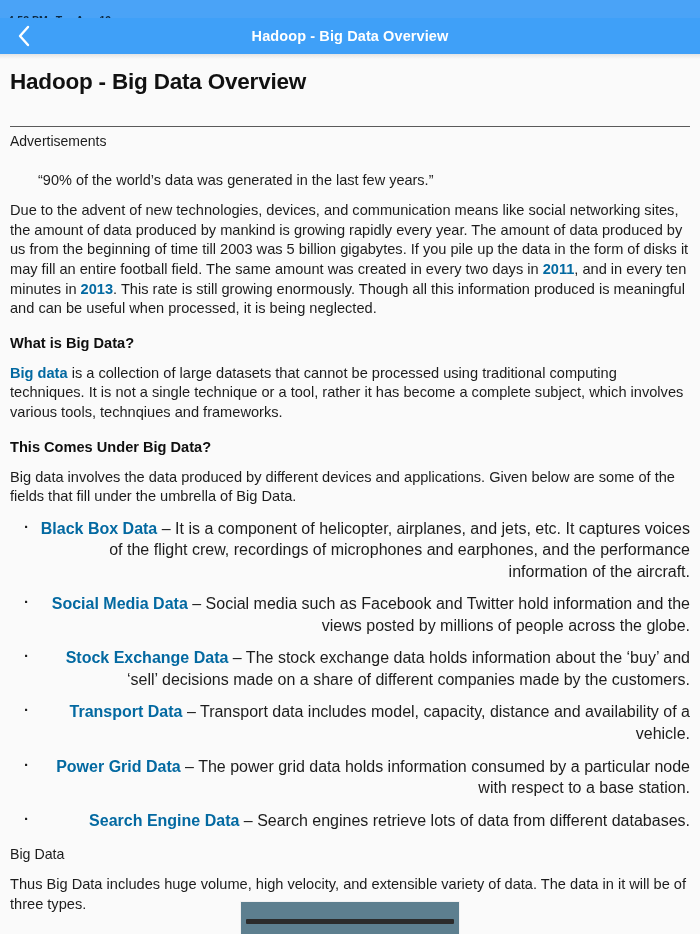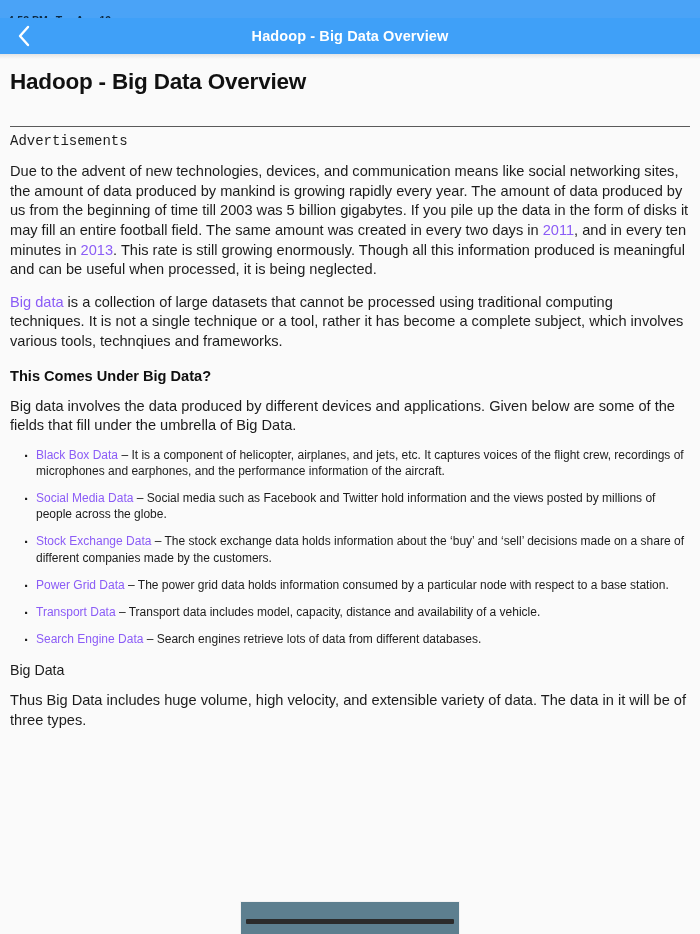--- a/index.html
+++ b/index.html
@@ -64,49 +64,49 @@
     position:absolute; top:54px; left:0; right:0; bottom:0;
     padding:0 10px;
     overflow:hidden;
     color:#161616;
   }
   h1.page-title {
     font-size:22.5px; font-weight:bold; color:#111;
     margin-top:15px; margin-bottom:9px; letter-spacing:-.2px;
   }
   .rule { border:none; border-top:1px solid #5a5a5a; margin:31px 0 0 0; }
-  .ads-label { font-size:14px; color:#1c1c1c; margin-top:6px;font-family:Liberation Mono, monospace; }
+  .ads-label { font-size:14px; color:#1c1c1c; margin-top:6px; }
 
   .links { margin-top:19px; line-height:1.24; }
   .links a {
     display:inline-block;
     color:#3e8ee0; font-size:14.5px; text-decoration:underline;
     text-underline-offset:1.5px;
   }
 
   .quote {
     font-size:14.5px; color:#1c1c1c;
     margin-top:23px; margin-left:28px;
   }
   p.body {
     font-size:14.6px; line-height:1.345; color:#1c1c1c;
     margin-top:13px;
   }
-  p.body b, li b { font-weight:normal; color:#8b5cf6; }
+  p.body b, li b { font-weight:bold; color:#0369a1; }
   h2.section {
     font-size:14.6px; font-weight:bold; color:#0f0f0f;
     margin-top:16px;
   }
   .caption { font-size:14.2px; color:#1c1c1c; margin-top:15px; }
 
   ul.blist { list-style:none; margin-top:11px; }
   ul.blist li {
     position:relative;
-    font-size:12px; line-height:1.345; color:#1c1c1c;
-    padding-left:26px; margin-top:11px;
+    font-size:16px; line-height:1.345; color:#1c1c1c;
+    padding-left:26px; margin-top:11px;text-align:right;
   }
   ul.blist li:first-child { margin-top:0; }
   ul.blist li::before {
     content:"\00B7";
     position:absolute; left:14px; top:-1px;
     font-size:15px; font-weight:bold; color:#1c1c1c;
   }
 
   
   .bottom-overlay {
@@ -159,34 +159,36 @@
 
   <div class="content">
 
     <h1 class="page-title">Hadoop - Big Data Overview</h1>
 
     <hr class="rule">
 
     <div class="ads-label">Advertisements</div>
 
 
+    <div class="quote">“90% of the world’s data was generated in the last few years.”</div>
 
     <p class="body"><span>Due to the advent of new technologies, devices, and communication means like social networking sites, the amount of data produced by mankind is growing rapidly every year. The amount of data produced by us from the beginning of time till 2003 was 5 billion gigabytes. If you pile up the data in the form of disks it may fill an entire football field. The same amount was created in every two days in </span><b>2011</b><span>, and in every ten minutes in </span><b>2013</b><span>. This rate is still growing enormously. Though all this information produced is meaningful and can be useful when processed, it is being neglected.</span></p>
 
+    <h2 class="section">What is Big Data?</h2>
     <p class="body"><b>Big data</b><span> is a collection of large datasets that cannot be processed using traditional computing techniques. It is not a single technique or a tool, rather it has become a complete subject, which involves various tools, technqiues and frameworks.</span></p>
 
     <h2 class="section">This Comes Under Big Data?</h2>
     <p class="body">Big data involves the data produced by different devices and applications. Given below are some of the fields that fill under the umbrella of Big Data.</p>
 
     <ul class="blist">
         <li><b>Black Box Data</b><span> – It is a component of helicopter, airplanes, and jets, etc. It captures voices of the flight crew, recordings of microphones and earphones, and the performance information of the aircraft.</span></li>
         <li><b>Social Media Data</b><span> – Social media such as Facebook and Twitter hold information and the views posted by millions of people across the globe.</span></li>
         <li><b>Stock Exchange Data</b><span> – The stock exchange data holds information about the ‘buy’ and ‘sell’ decisions made on a share of different companies made by the customers.</span></li>
+        <li><b>Transport Data</b><span> – Transport data includes model, capacity, distance and availability of a vehicle.</span></li>
         <li><b>Power Grid Data</b><span> – The power grid data holds information consumed by a particular node with respect to a base station.</span></li>
-        <li><b>Transport Data</b><span> – Transport data includes model, capacity, distance and availability of a vehicle.</span></li>
         <li><b>Search Engine Data</b><span> – Search engines retrieve lots of data from different databases.</span></li>
       </ul>
 
     <div class="caption">Big Data</div>
 
     <p class="body">Thus Big Data includes huge volume, high velocity, and extensible variety of data. The data in it will be of three types.</p>
 
   </div>
 
   <div class="bottom-overlay">

